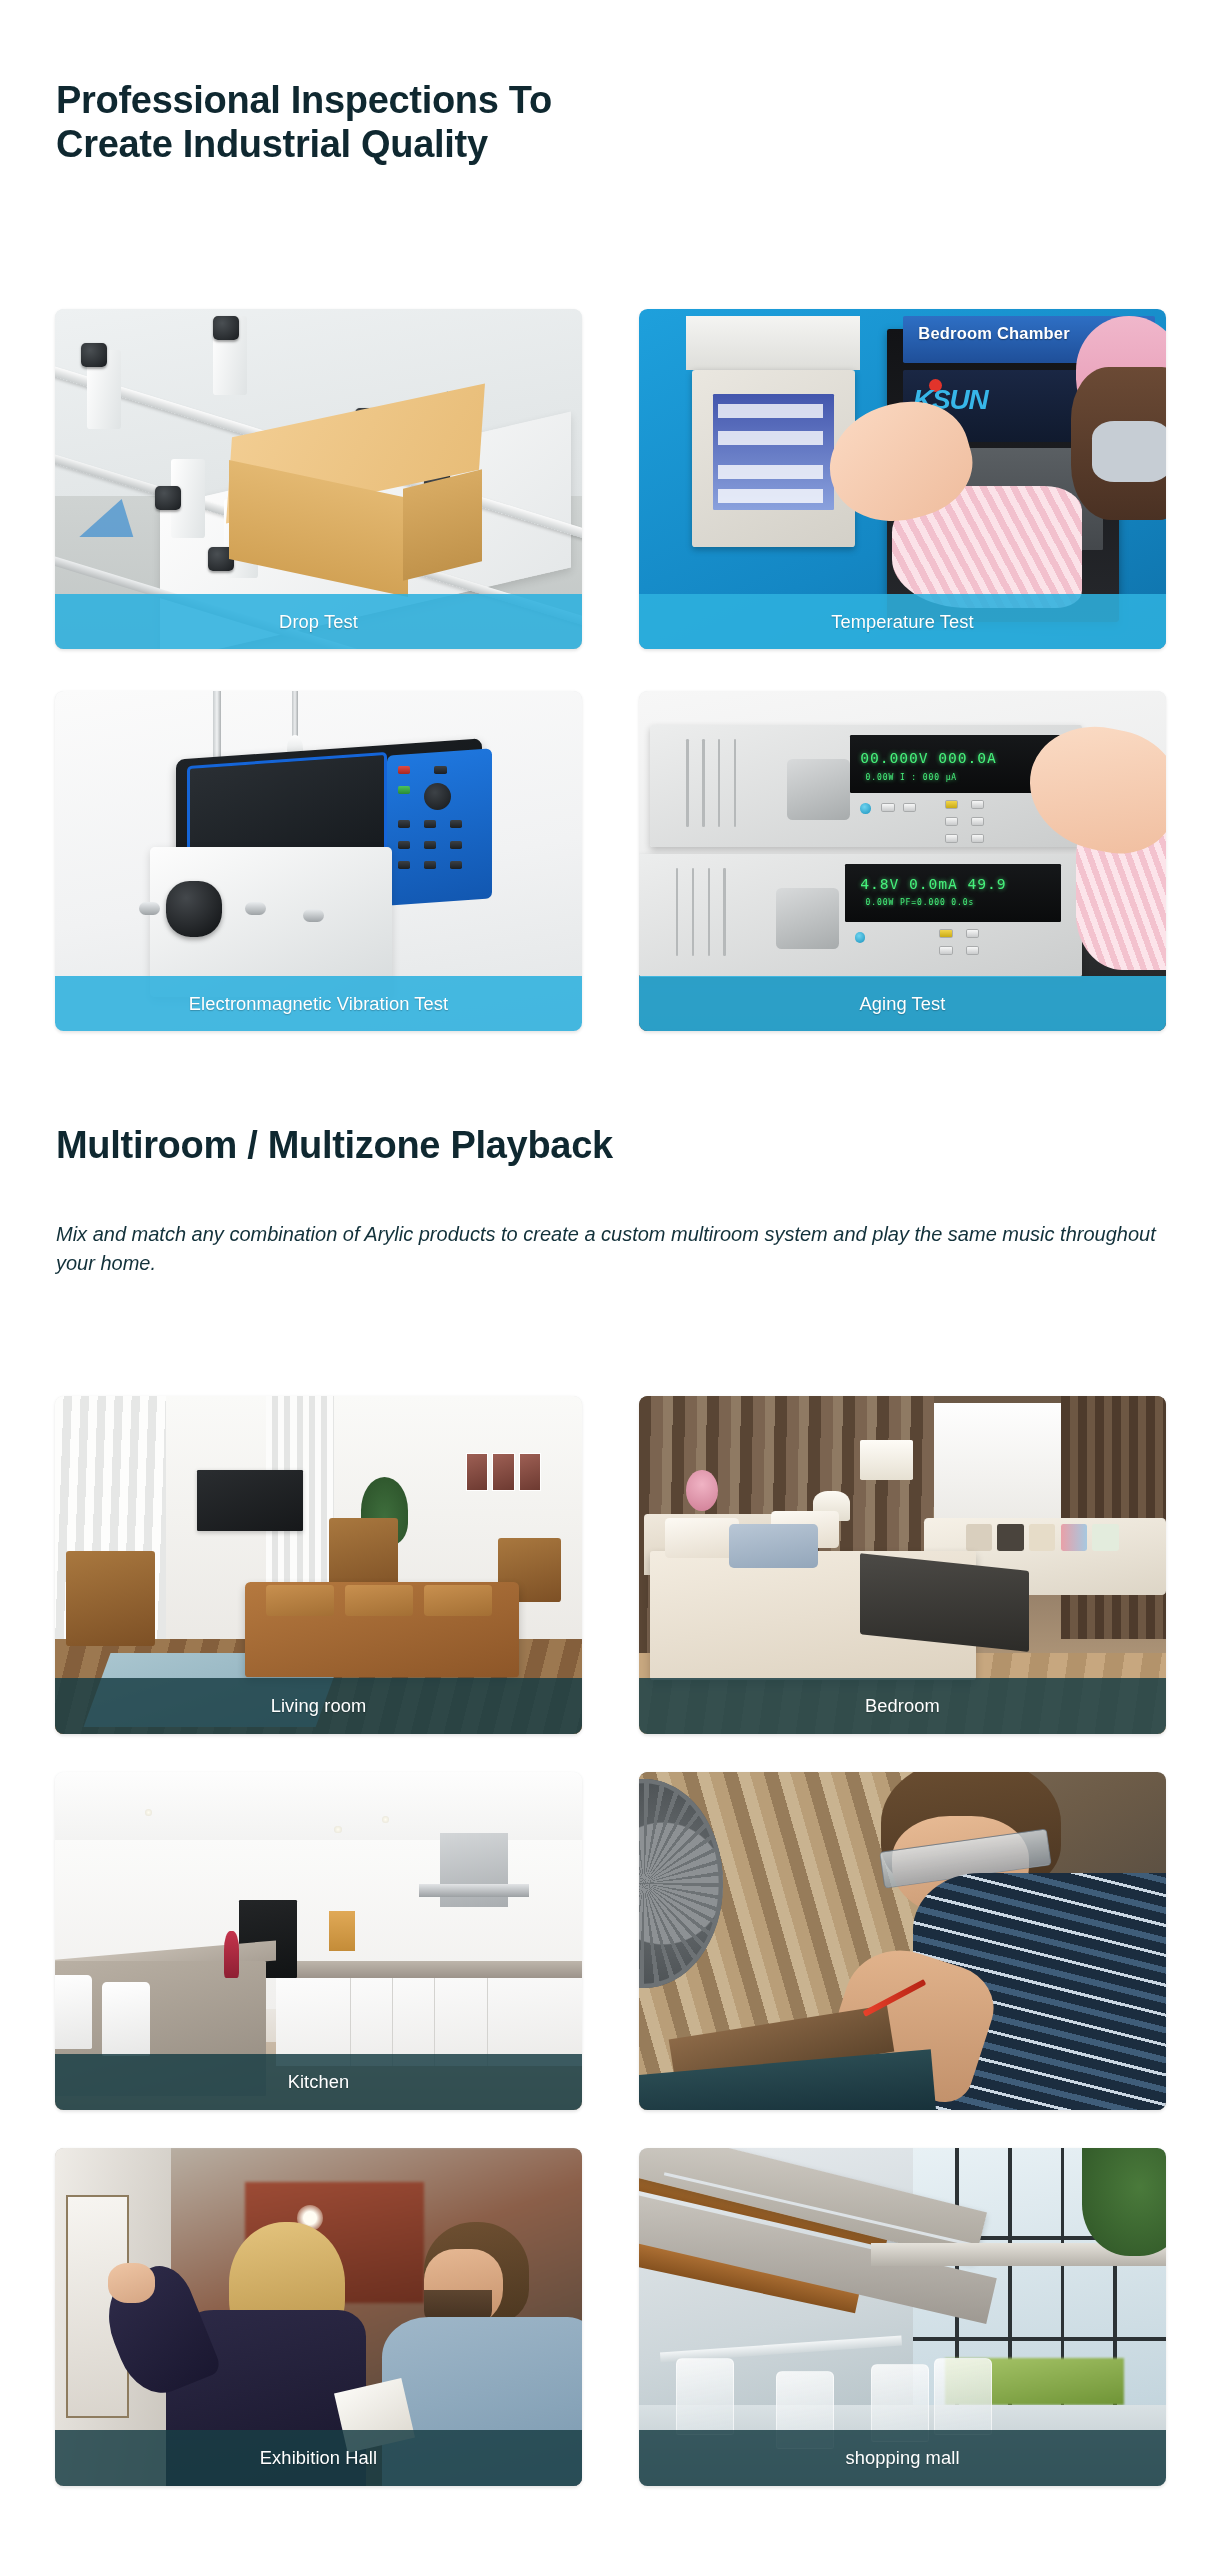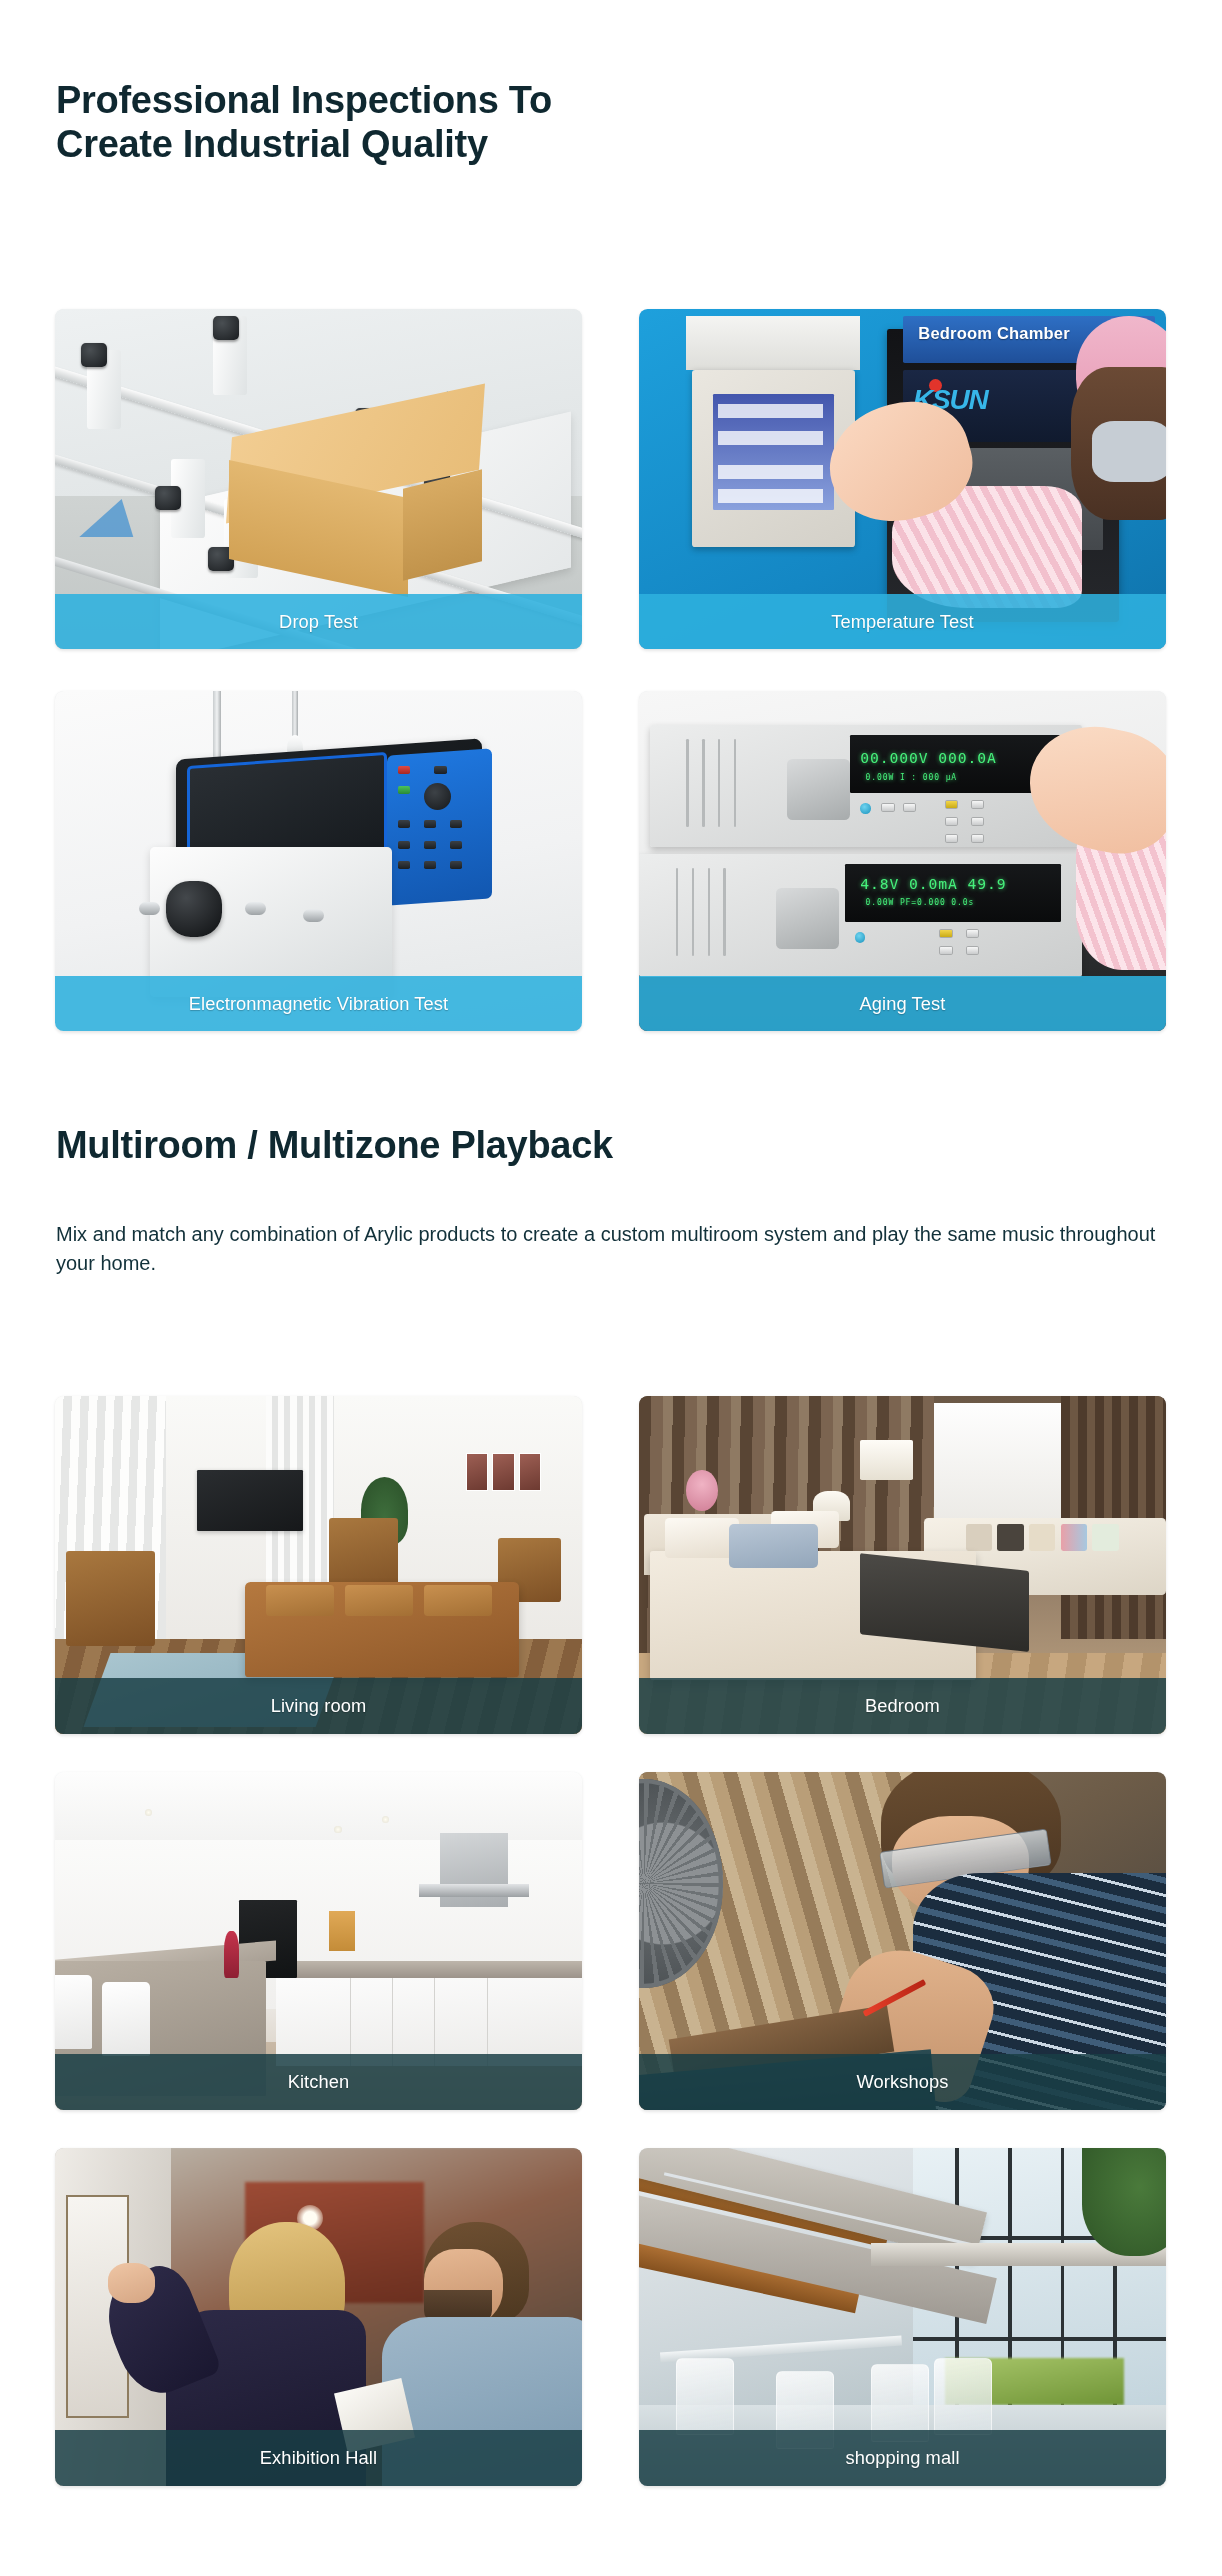--- a/index.html
+++ b/index.html
@@ -26,20 +26,21 @@
   #multiroom-heading   { top:1123px; font-size:38px; }
 
   .section-body {
     position:absolute;
     left:56px;
     width:1118px;
     color:#12313A;
     font-size:20px;
     line-height:1.47;
     font-weight:400;
+    font-style:italic;
   }
   #multiroom-body { top:1220px; }
 
   
   .grid {
     position:absolute;
     left:55px;
     width:1111px;
     display:grid;
     grid-template-columns:527px 527px;
@@ -637,23 +638,20 @@
         <div class="bladeteeth"></div>
         <div class="head"></div>
         <div class="face"></div>
         <div class="goggles"></div>
         <div class="shirt"></div>
         <div class="arm"></div>
         <div class="plank"></div>
         <div class="pencil"></div>
         <div class="table"></div>
       </div>
-      <div class="caption teal">
-        <span>Workshops</span>
-      </div>
     </div>
 
     <div class="card">
       <div class="photo p-exh">
         <div class="bg"></div>
         <div class="redpanel"></div>
         <div class="light"></div>
         <div class="wallL"></div>
         <div class="frame"></div>
         <div class="head2"></div>

